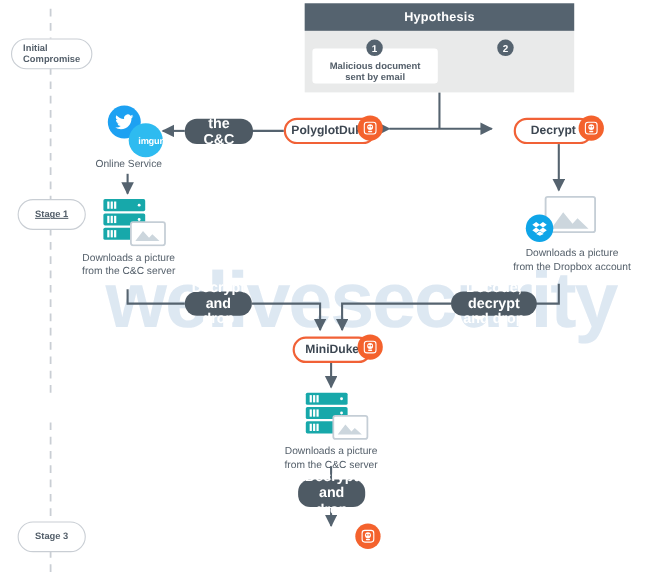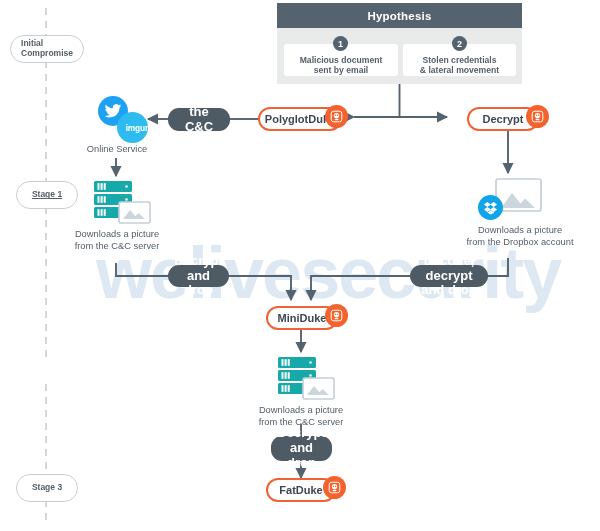--- a/index.html
+++ b/index.html
@@ -232,24 +232,20 @@
   <div class="hyp-header">Hypothesis</div>
 
   <div class="hyp-card" id="hyp-card-0">
     <span style="white-space:pre-line;">Malicious document
 sent by email</span>
   </div>
   <div class="hyp-num" id="hyp-num-0">
     <span>1</span>
   </div>
 
-  <div class="hyp-card" id="hyp-card-1">
-    <span style="white-space:pre-line;">Stolen credentials
-&amp; lateral movement</span>
-  </div>
   <div class="hyp-num" id="hyp-num-1">
     <span>2</span>
   </div>
 
   <div class="icon-wrap" style="left:98px;top:96px;width:60px;height:48px;">
     <div class="circ" style="left:0px;top:0px;width:30px;height:30px;background:#1da1f2;">
       <svg width="18" height="18" viewBox="0 0 24 24" aria-hidden="true">
         <path fill="#ffffff" d="M23 4.9a9 9 0 0 1-2.6.7 4.5 4.5 0 0 0 2-2.5 9 9 0 0 1-2.9 1.1 4.5 4.5 0 0 0-7.7 4.1A12.8 12.8 0 0 1 2.5 3.6a4.5 4.5 0 0 0 1.4 6A4.4 4.4 0 0 1 1.9 9v.1a4.5 4.5 0 0 0 3.6 4.4 4.5 4.5 0 0 1-2 .1 4.5 4.5 0 0 0 4.2 3.1A9 9 0 0 1 1 18.6a12.7 12.7 0 0 0 6.9 2c8.3 0 12.8-6.9 12.8-12.8v-.6A9 9 0 0 0 23 4.9z"></path>
       </svg>
     </div>
@@ -377,23 +373,20 @@
     </svg>
   </div>
   <div class="caption" style="left:234px;top:404px;width:134px;">Downloads a picture
 from the C&amp;C server</div>
 
   <div class="pill-label" style="left:271px;top:436px;width:61px;height:25px;">
     <span style="white-space:pre-line;">Decrypt
 and drop</span>
   </div>
 
-  <div class="node" style="left:266px;top:478px;width:70px;">
-    <span>FatDuke</span>
-  </div>
   <div class="node-badge" style="left:323px;top:476px;">
     <svg width="15" height="15" viewBox="0 0 24 24" aria-hidden="true">
       <rect x="3.5" y="3.5" width="17" height="17" rx="4" fill="none" stroke="#ffffff" stroke-width="1.6"></rect>
       <circle cx="12" cy="10.5" r="4.3" fill="#ffffff"></circle>
       <circle cx="10.3" cy="10" r="1.2" fill="#f4622d"></circle>
       <circle cx="13.7" cy="10" r="1.2" fill="#f4622d"></circle>
       <rect x="9" y="15.6" width="6" height="2.2" rx="1" fill="#ffffff"></rect>
     </svg>
   </div>
 

